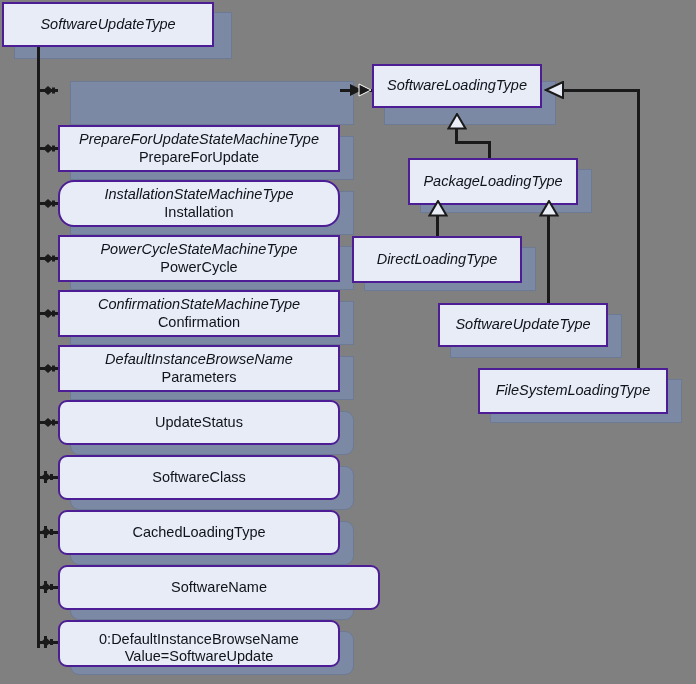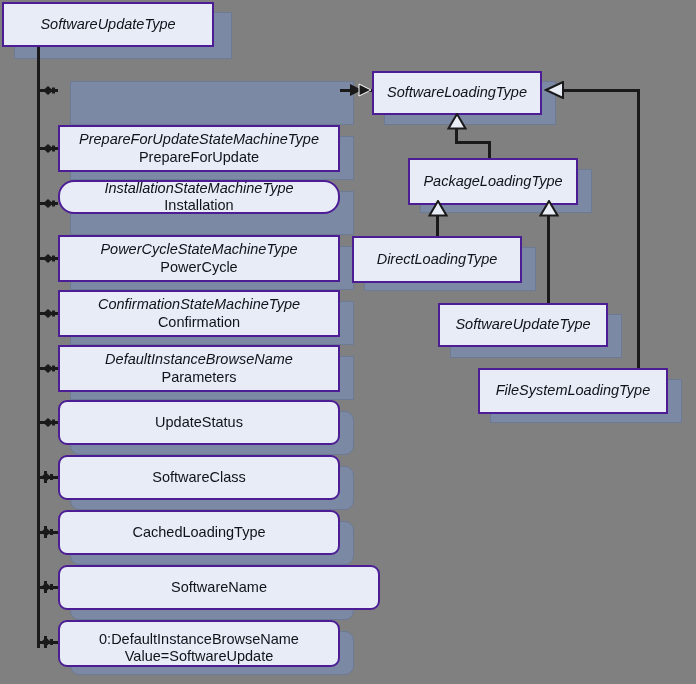--- a/index.html
+++ b/index.html
@@ -122,21 +122,21 @@
   </div>
   <div class="ln-h" style="left:37px; top:147px; width:21px;"></div>
   <div class="stub" style="left:42px; top:142px;">
     <svg width="14" height="13" viewBox="0 0 14 13">
       <polygon points="1,6.5 6,2 11,6.5 6,11" fill="#1a1a1a"></polygon>
       <rect x="10" y="3.5" width="3" height="6" fill="#1a1a1a"></rect>
     </svg>
   </div>
 
   <div class="shadow" style="left:70px; top:191px; width:282px; height:42px;"></div>
-  <div class="node italic" style="left:58px; top:180px; width:282px; height:34px;border-radius:16px;">
+  <div class="node italic" style="left:58px; top:180px; width:282px; height:47px;border-radius:16px;">
     <span class="ln1">InstallationStateMachineType</span>
     <span class="ln2">Installation</span>
   </div>
   <div class="ln-h" style="left:37px; top:202px; width:21px;"></div>
   <div class="stub" style="left:42px; top:197px;">
     <svg width="14" height="13" viewBox="0 0 14 13">
       <polygon points="1,6.5 6,2 11,6.5 6,11" fill="#1a1a1a"></polygon>
       <rect x="10" y="3.5" width="3" height="6" fill="#1a1a1a"></rect>
     </svg>
   </div>
@@ -247,21 +247,21 @@
 
   <div class="ln-h" style="left:340px; top:89px; width:32px;"></div>
   <div class="arrowhead" style="left:350px; top:82px;">
     <svg width="24" height="16" viewBox="0 0 24 16">
       <polygon points="0,2 12,8 0,14" fill="#1a1a1a"></polygon>
       <polygon points="9,2 21,8 9,14" fill="#1a1a1a" stroke="#ffffff" stroke-width="1"></polygon>
     </svg>
   </div>
 
   <div class="shadow" style="left:384px; top:81px; width:170px; height:42px;"></div>
-  <div class="node italic" style="left:372px; top:71px; width:170px; height:44px;">
+  <div class="node italic" style="left:372px; top:64px; width:170px; height:44px;">
     <span class="ln1">SoftwareLoadingType</span>
   </div>
 
   <div class="ln-v" style="left:455px; top:127px; width:3px; height:17px;"></div>
   <div class="ln-h" style="left:455px; top:141px; width:36px;"></div>
   <div class="ln-v" style="left:488px; top:141px; width:3px; height:19px;"></div>
   <div class="tri" style="left:447px; top:113px;">
     <svg width="20" height="17" viewBox="0 0 20 17">
       <polygon points="10,1 18.5,15.5 1.5,15.5" fill="#e9edf6" stroke="#1a1a1a" stroke-width="2"></polygon>
     </svg>

